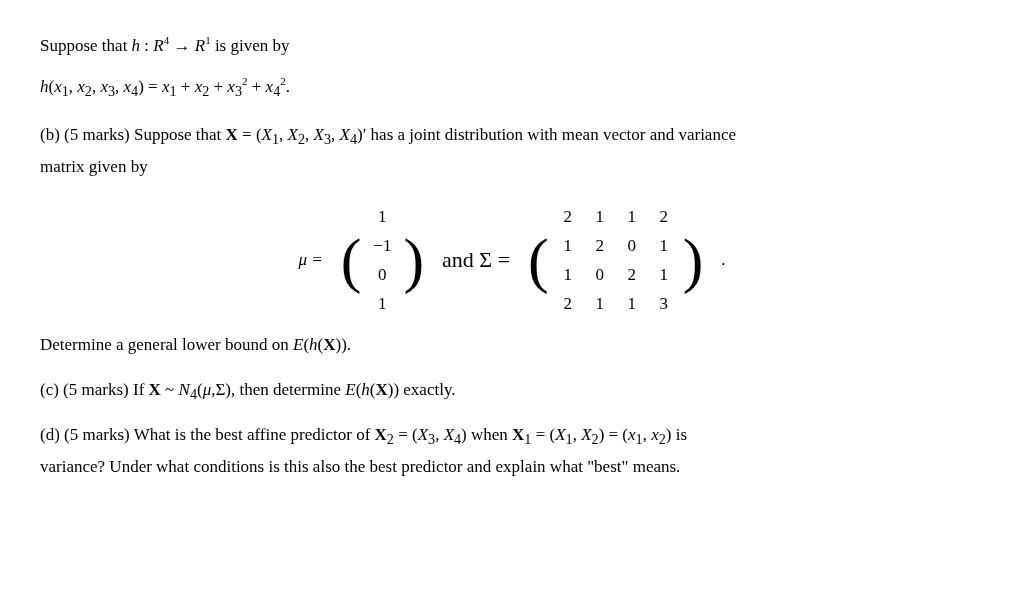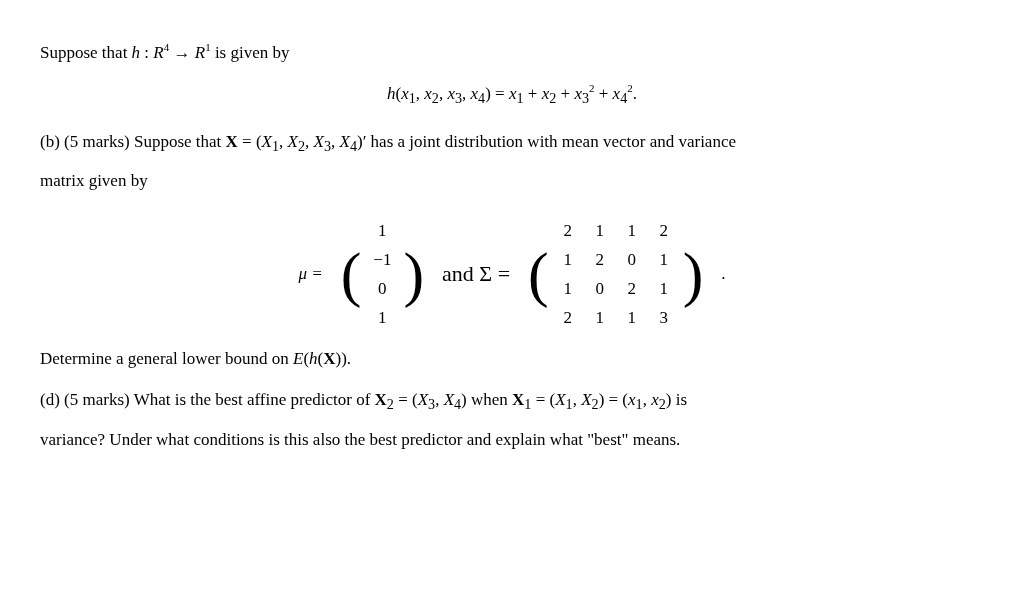--- a/index.html
+++ b/index.html
@@ -5,21 +5,21 @@
     * { margin: 0; padding: 0; box-sizing: border-box; }
     body {
       background: #ffffff;
       font-family: "Times New Roman", Times, serif;
       font-size: 17px;
       color: #000;
       padding: 30px 40px;
       line-height: 1.6;
     }
     .math-display {
-      text-align: center;
+      text-align: left;
       margin: 14px 0;
       font-size: 17px;
     }
     .section {
       margin: 18px 0 6px 0;
     }
     .matrix-row {
       display: flex;
       align-items: center;
       justify-content: center;
@@ -52,21 +52,21 @@
       grid-template-columns: repeat(4, 1fr);
       gap: 2px 18px;
       padding: 4px 8px;
     }
     .cell {
       text-align: center;
       min-width: 14px;
     }
     .italic { font-style: italic; }
     sup { font-size: 11px; vertical-align: super; }
-    p { margin: 9px 0; }
+    p { margin: 2px 0; }
   </style>
 </head>
 <body>
 
 <div>
 
   <p>
     Suppose that <span class="italic">h</span> : <em>R</em><sup>4</sup> → <em>R</em><sup>1</sup> is given by
   </p>
 
@@ -125,20 +125,25 @@
       </div>
       <div class="bracket-right">)</div>
     </div>
     <span>.</span>
   </div>
 
   <p style="margin: 6px 0 14px 0;">
     Determine a general lower bound on <em>E</em>(<em>h</em>(<strong>X</strong>)).
   </p>
 
+  <div class="section">
+    <p>
+      (c) (5 marks) If <strong>X</strong> ~ <em>N</em><sub>4</sub>(<em>μ</em>,Σ), then determine <em>E</em>(<em>h</em>(<strong>X</strong>)) exactly.
+    </p>
+  </div>
 
   <div class="section" style="margin-top:14px;">
     <p>
       (d) (5 marks) What is the best affine predictor of <strong>X</strong><sub>2</sub> = (<em>X</em><sub>3</sub>, <em>X</em><sub>4</sub>) when <strong>X</strong><sub>1</sub> = (<em>X</em><sub>1</sub>, <em>X</em><sub>2</sub>) = (<em>x</em><sub>1</sub>, <em>x</em><sub>2</sub>) is
     </p>
     <p>
       variance? Under what conditions is this also the best predictor and explain what "best" means.
     </p>
   </div>
 

